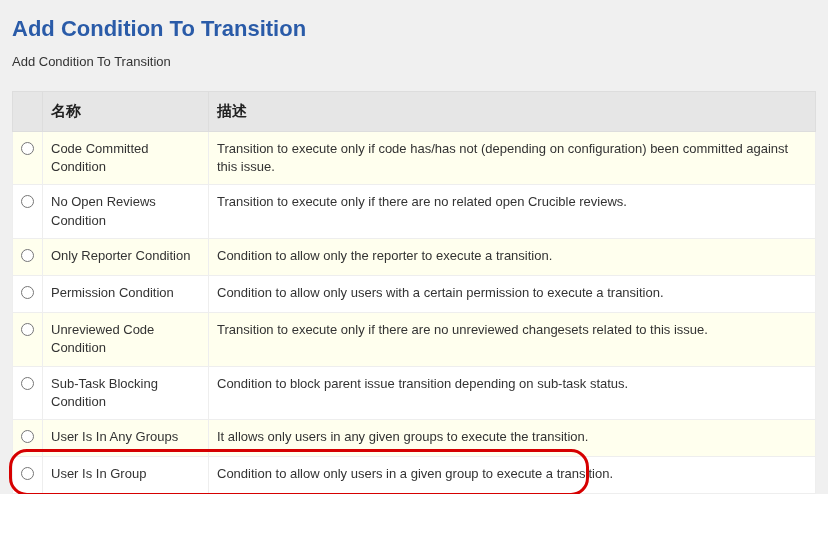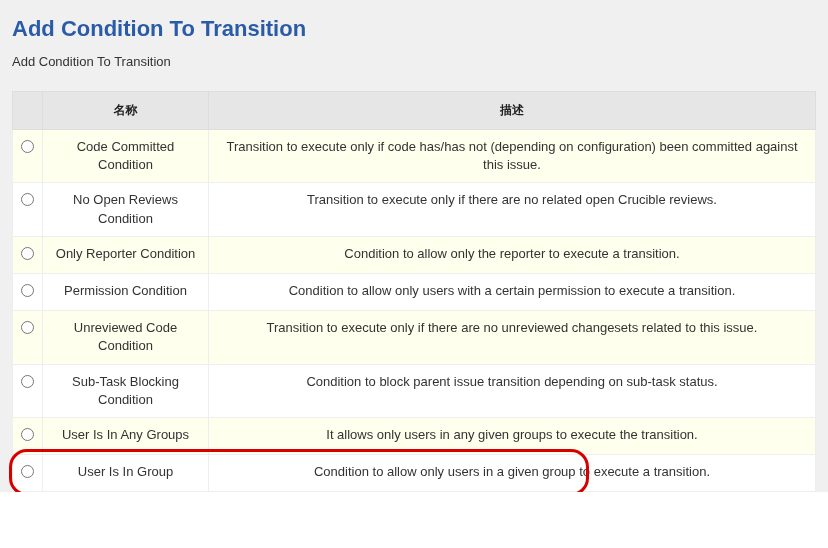--- a/index.html
+++ b/index.html
@@ -33,34 +33,33 @@
     width: 100%;
     border-collapse: collapse;
     table-layout: fixed;
   }
   col.col-radio { width: 30px; }
   col.col-name { width: 166px; }
   col.col-desc { width: auto; }
   thead th {
     background: #e6e6e6;
     font-weight: bold;
-    text-align: center;
-    font-size: 12px;
+    text-align: left;
+    font-size: 15px;
     padding: 10px 8px;
     border: 1px solid #ddd;
     color: #222;
   }
   tbody td {
     border: 1px solid #eee;
     padding: 8px 8px;
     vertical-align: top;
     font-size: 13px;
     line-height: 1.4;
     color: #333;
-    text-align: center;
   }
   tbody tr:nth-child(odd) td {
     background: #ffffee;
   }
   tbody tr:nth-child(even) td {
     background: #ffffff;
   }
   .radio-cell { text-align: center; }
   input[type="radio"] { margin: 2px 0 0 0; }
   .highlight-ring {

